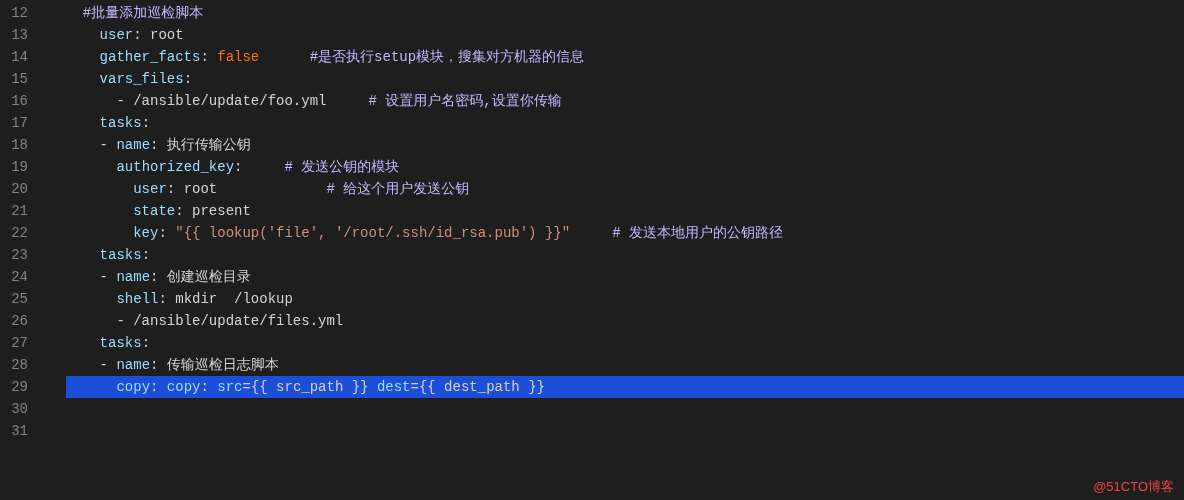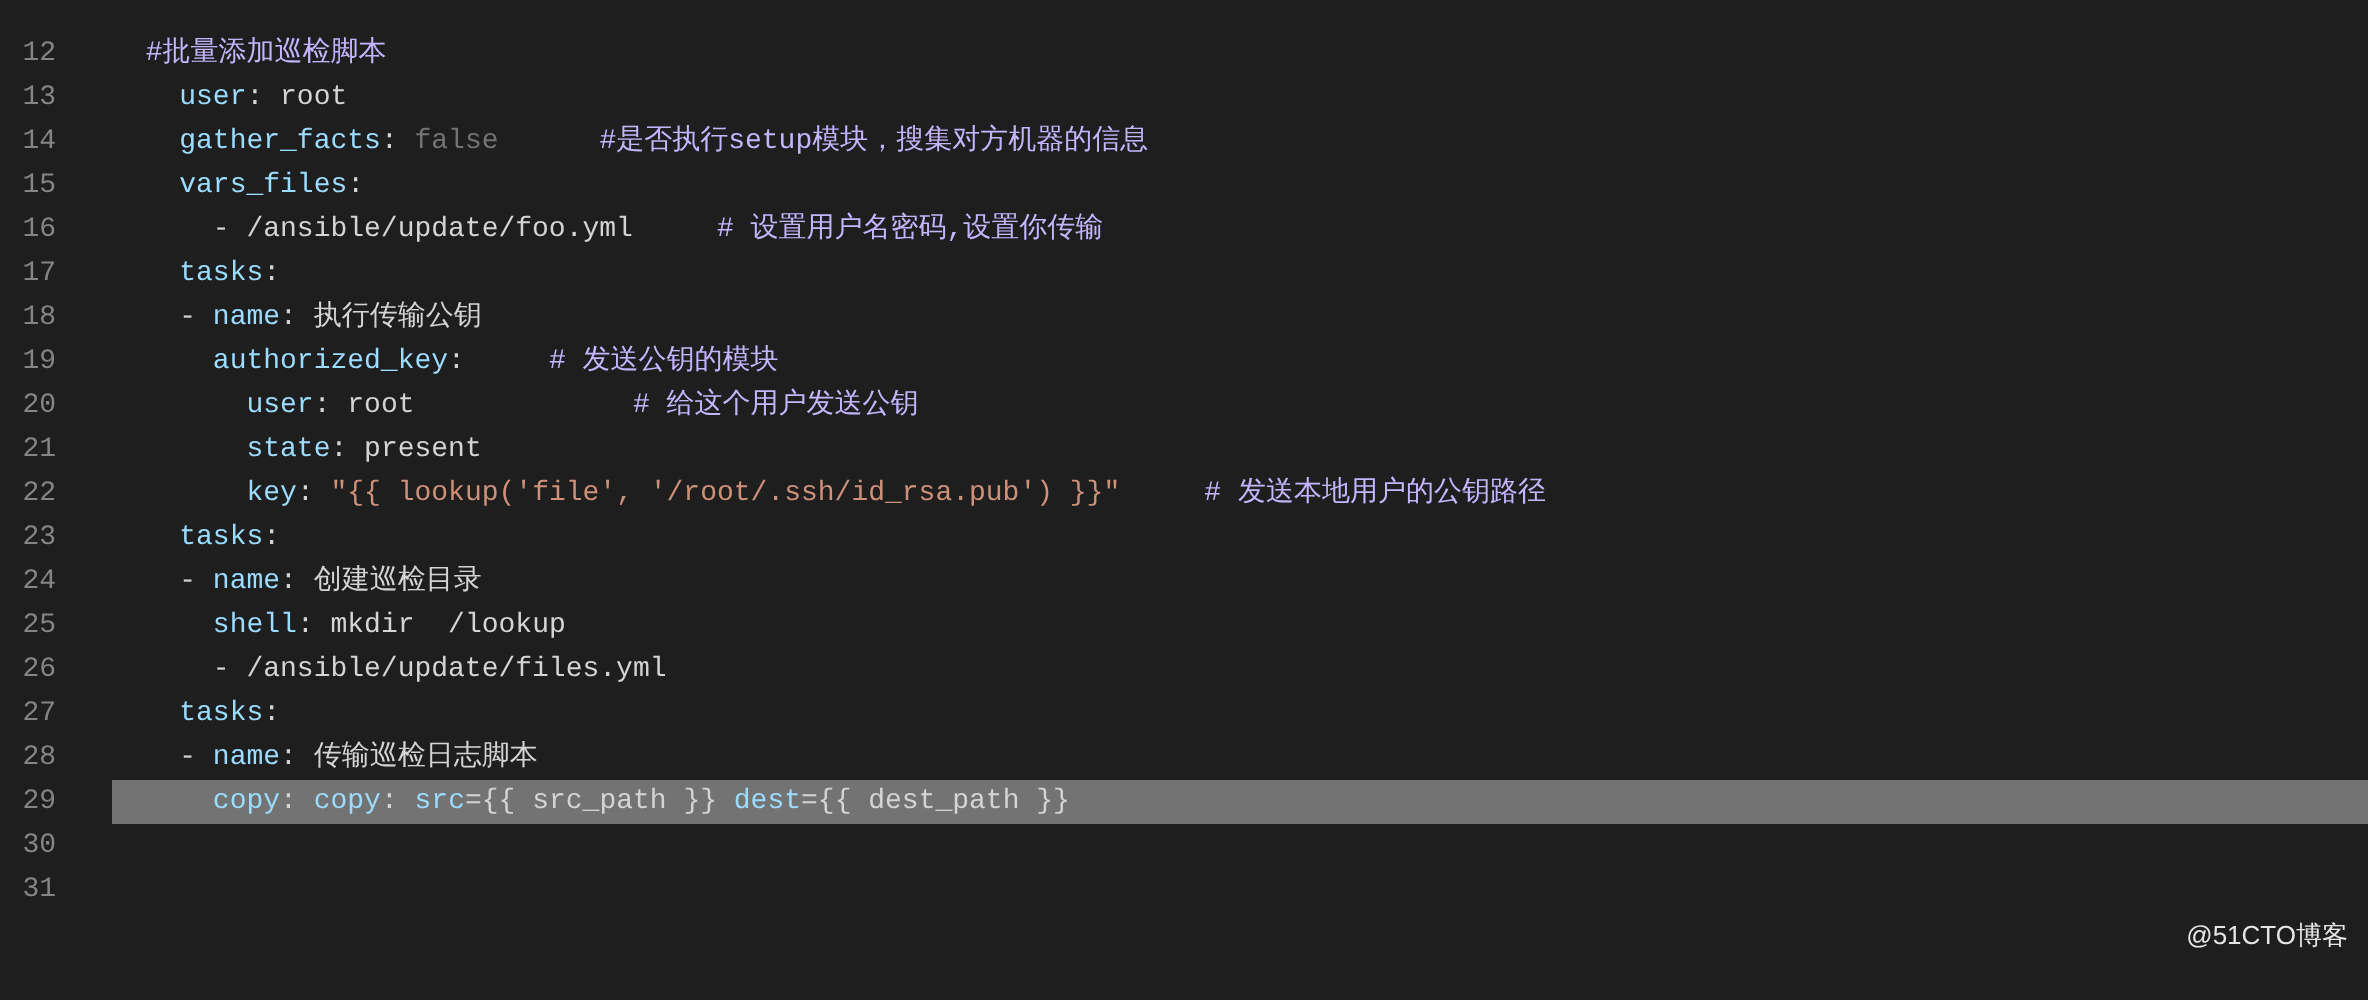--- a/index.html
+++ b/index.html
@@ -8,21 +8,22 @@
       font-family: Consolas, 'Courier New', monospace;
       font-size: 14px;
       color: #d4d4d4;
       width: 1184px;
       height: 500px;
       overflow: hidden;
       position: relative;
     }
     .editor {
       display: flex;
-      padding-top: 16px;
+      padding-top: 2px;
+      gap: 10px;
     }
     .gutter {
       width: 46px;
       text-align: right;
       color: #858585;
       user-select: none;
       flex-shrink: 0;
     }
     .gutter .ln {
       height: 22px;
@@ -31,32 +32,32 @@
     }
     .code {
       flex: 1;
       padding-left: 10px;
     }
     .code .line {
       height: 22px;
       line-height: 22px;
       white-space: pre;
     }
-    .line.hl { background: #737373; }
+    .line.hl { background: #1d4ed8; }
     .tok-key { color: #9cdcfe; }
     .tok-str { color: #ce9178; }
-    .tok-bool { color: #737373; }
+    .tok-bool { color: #f97316; }
     .tok-cmt { color: #c4b5fd; }
     .tok-plain { color: #d4d4d4; }
     .tok-punct { color: #d4d4d4; }
     .watermark {
       position: absolute;
       right: 10px;
-      bottom: 23px;
-      color: #e5e5e5;
+      bottom: 4px;
+      color: #ef4444;
       font-size: 13px;
       font-family: sans-serif;
     }
   </style>
 </head>
 <body>
 
 <div class="editor">
   <div class="gutter">
       <div class="ln">12</div>

